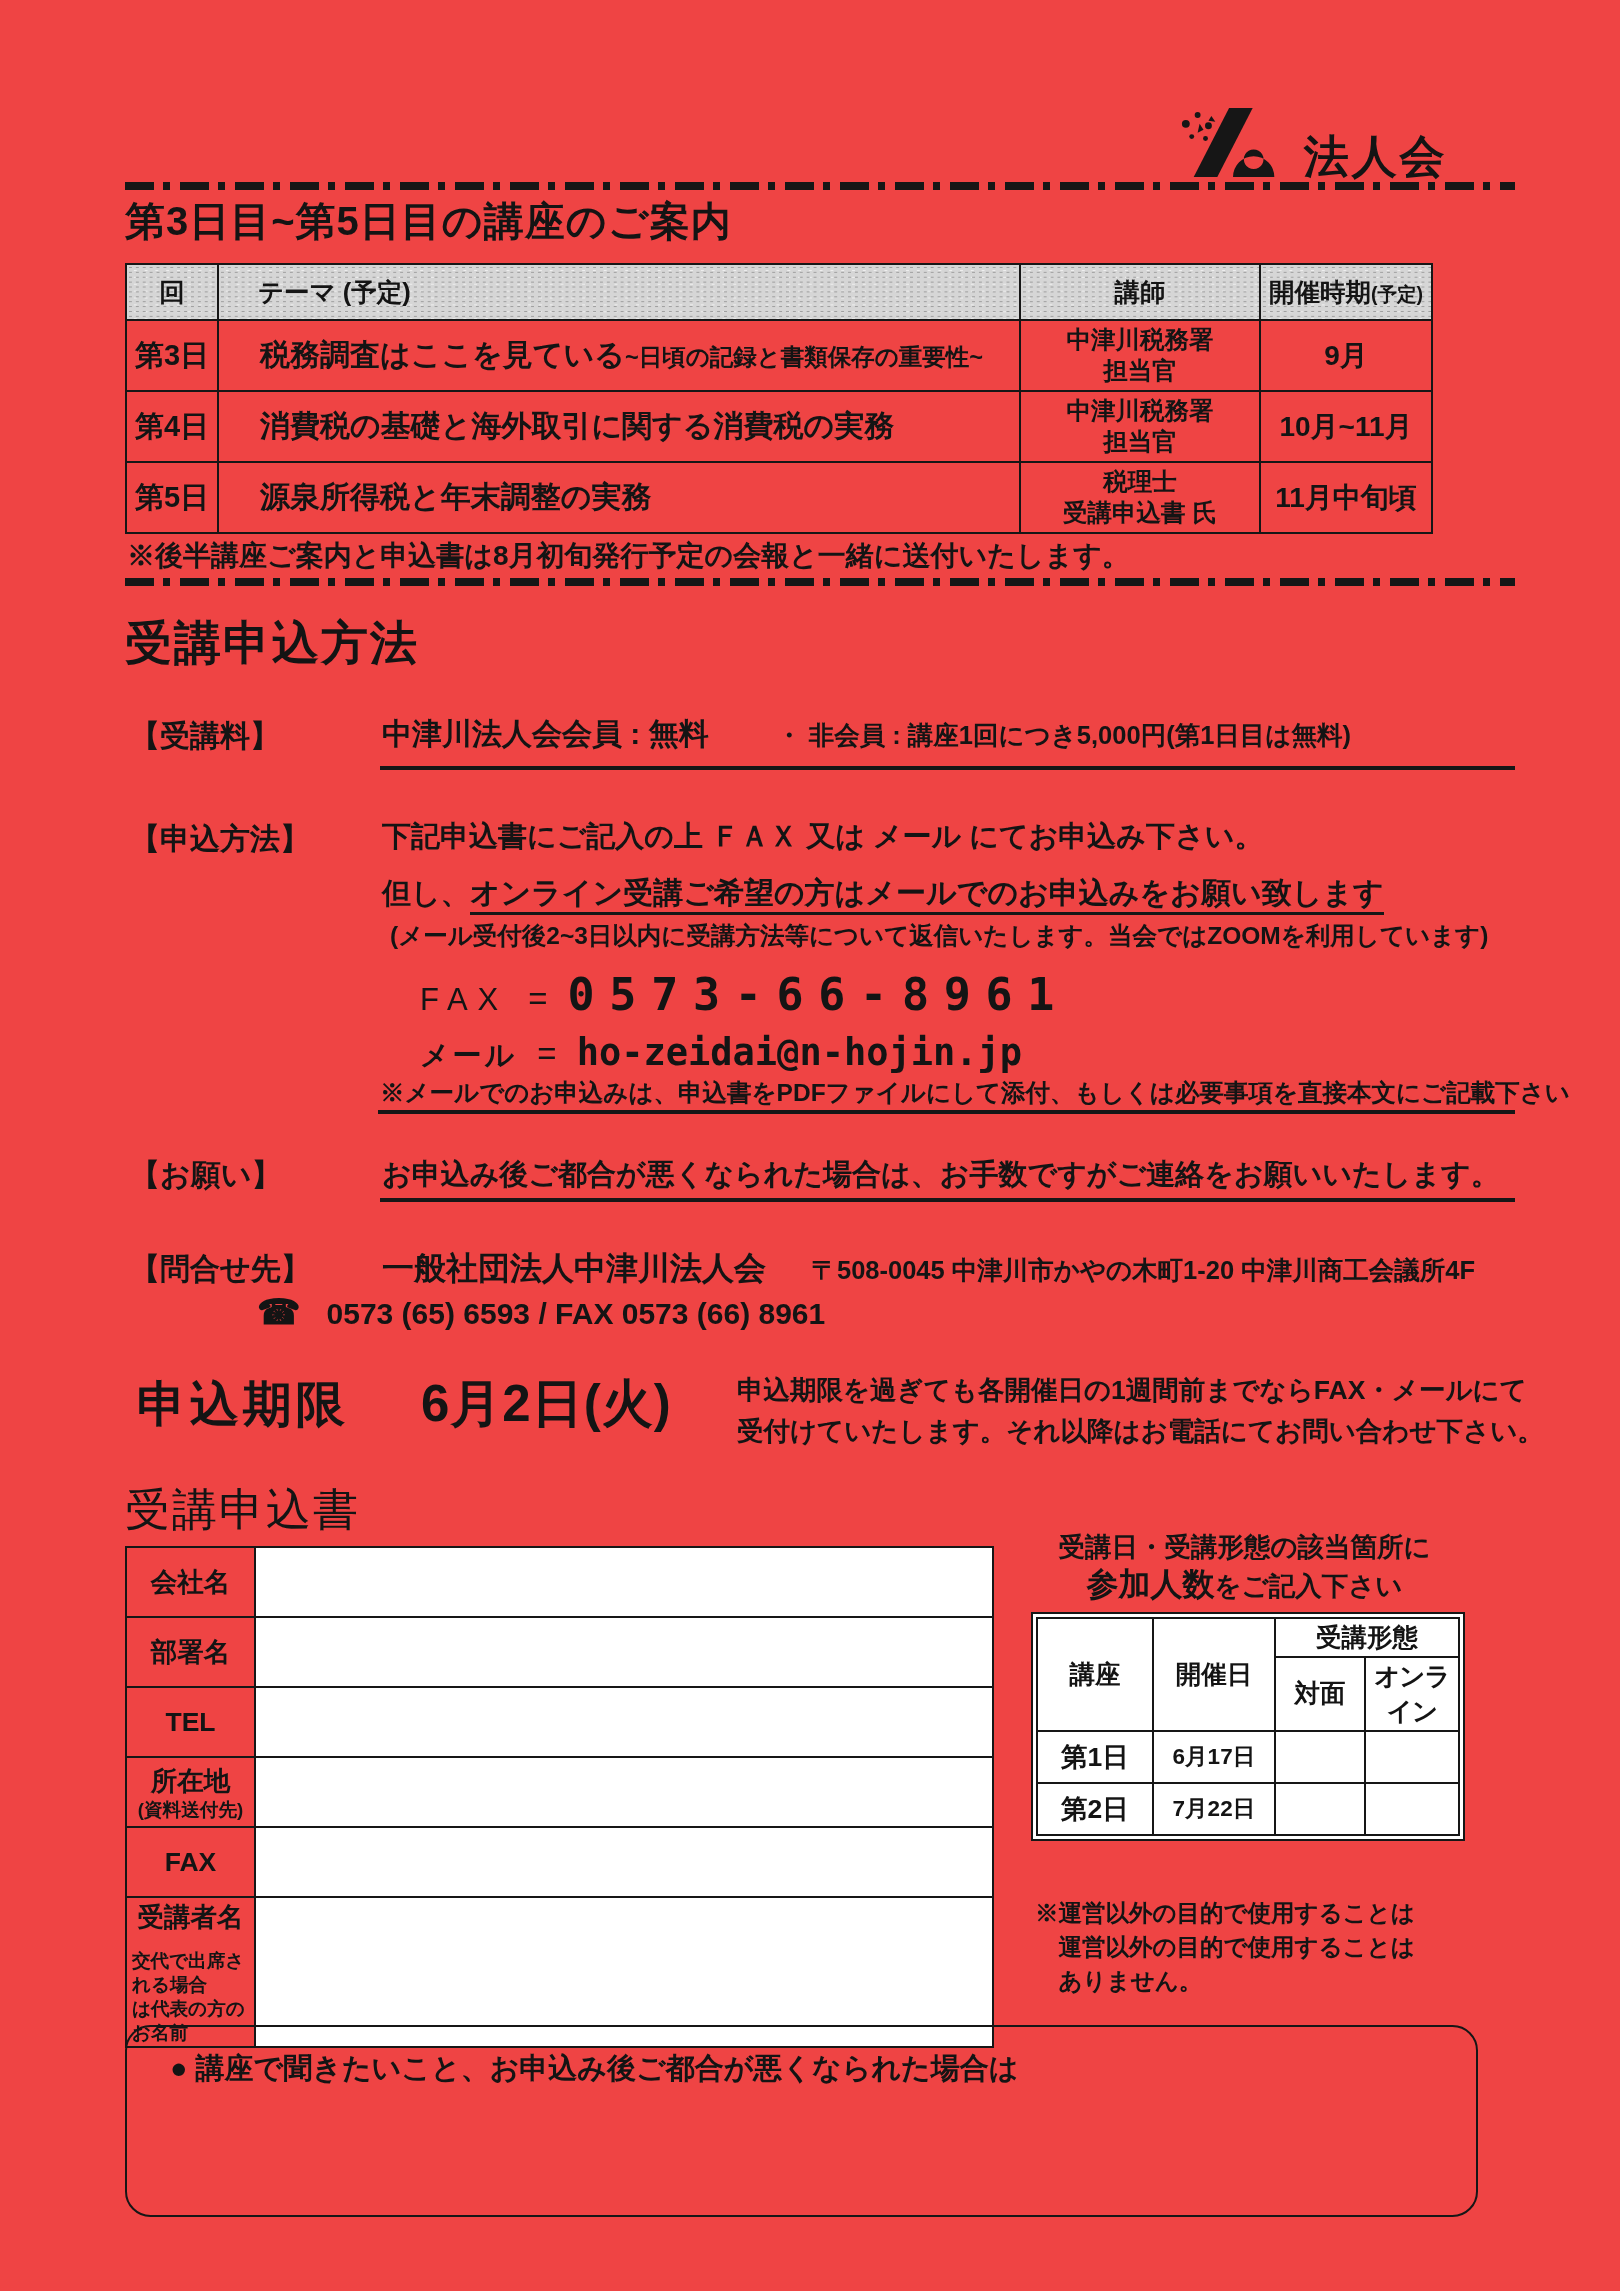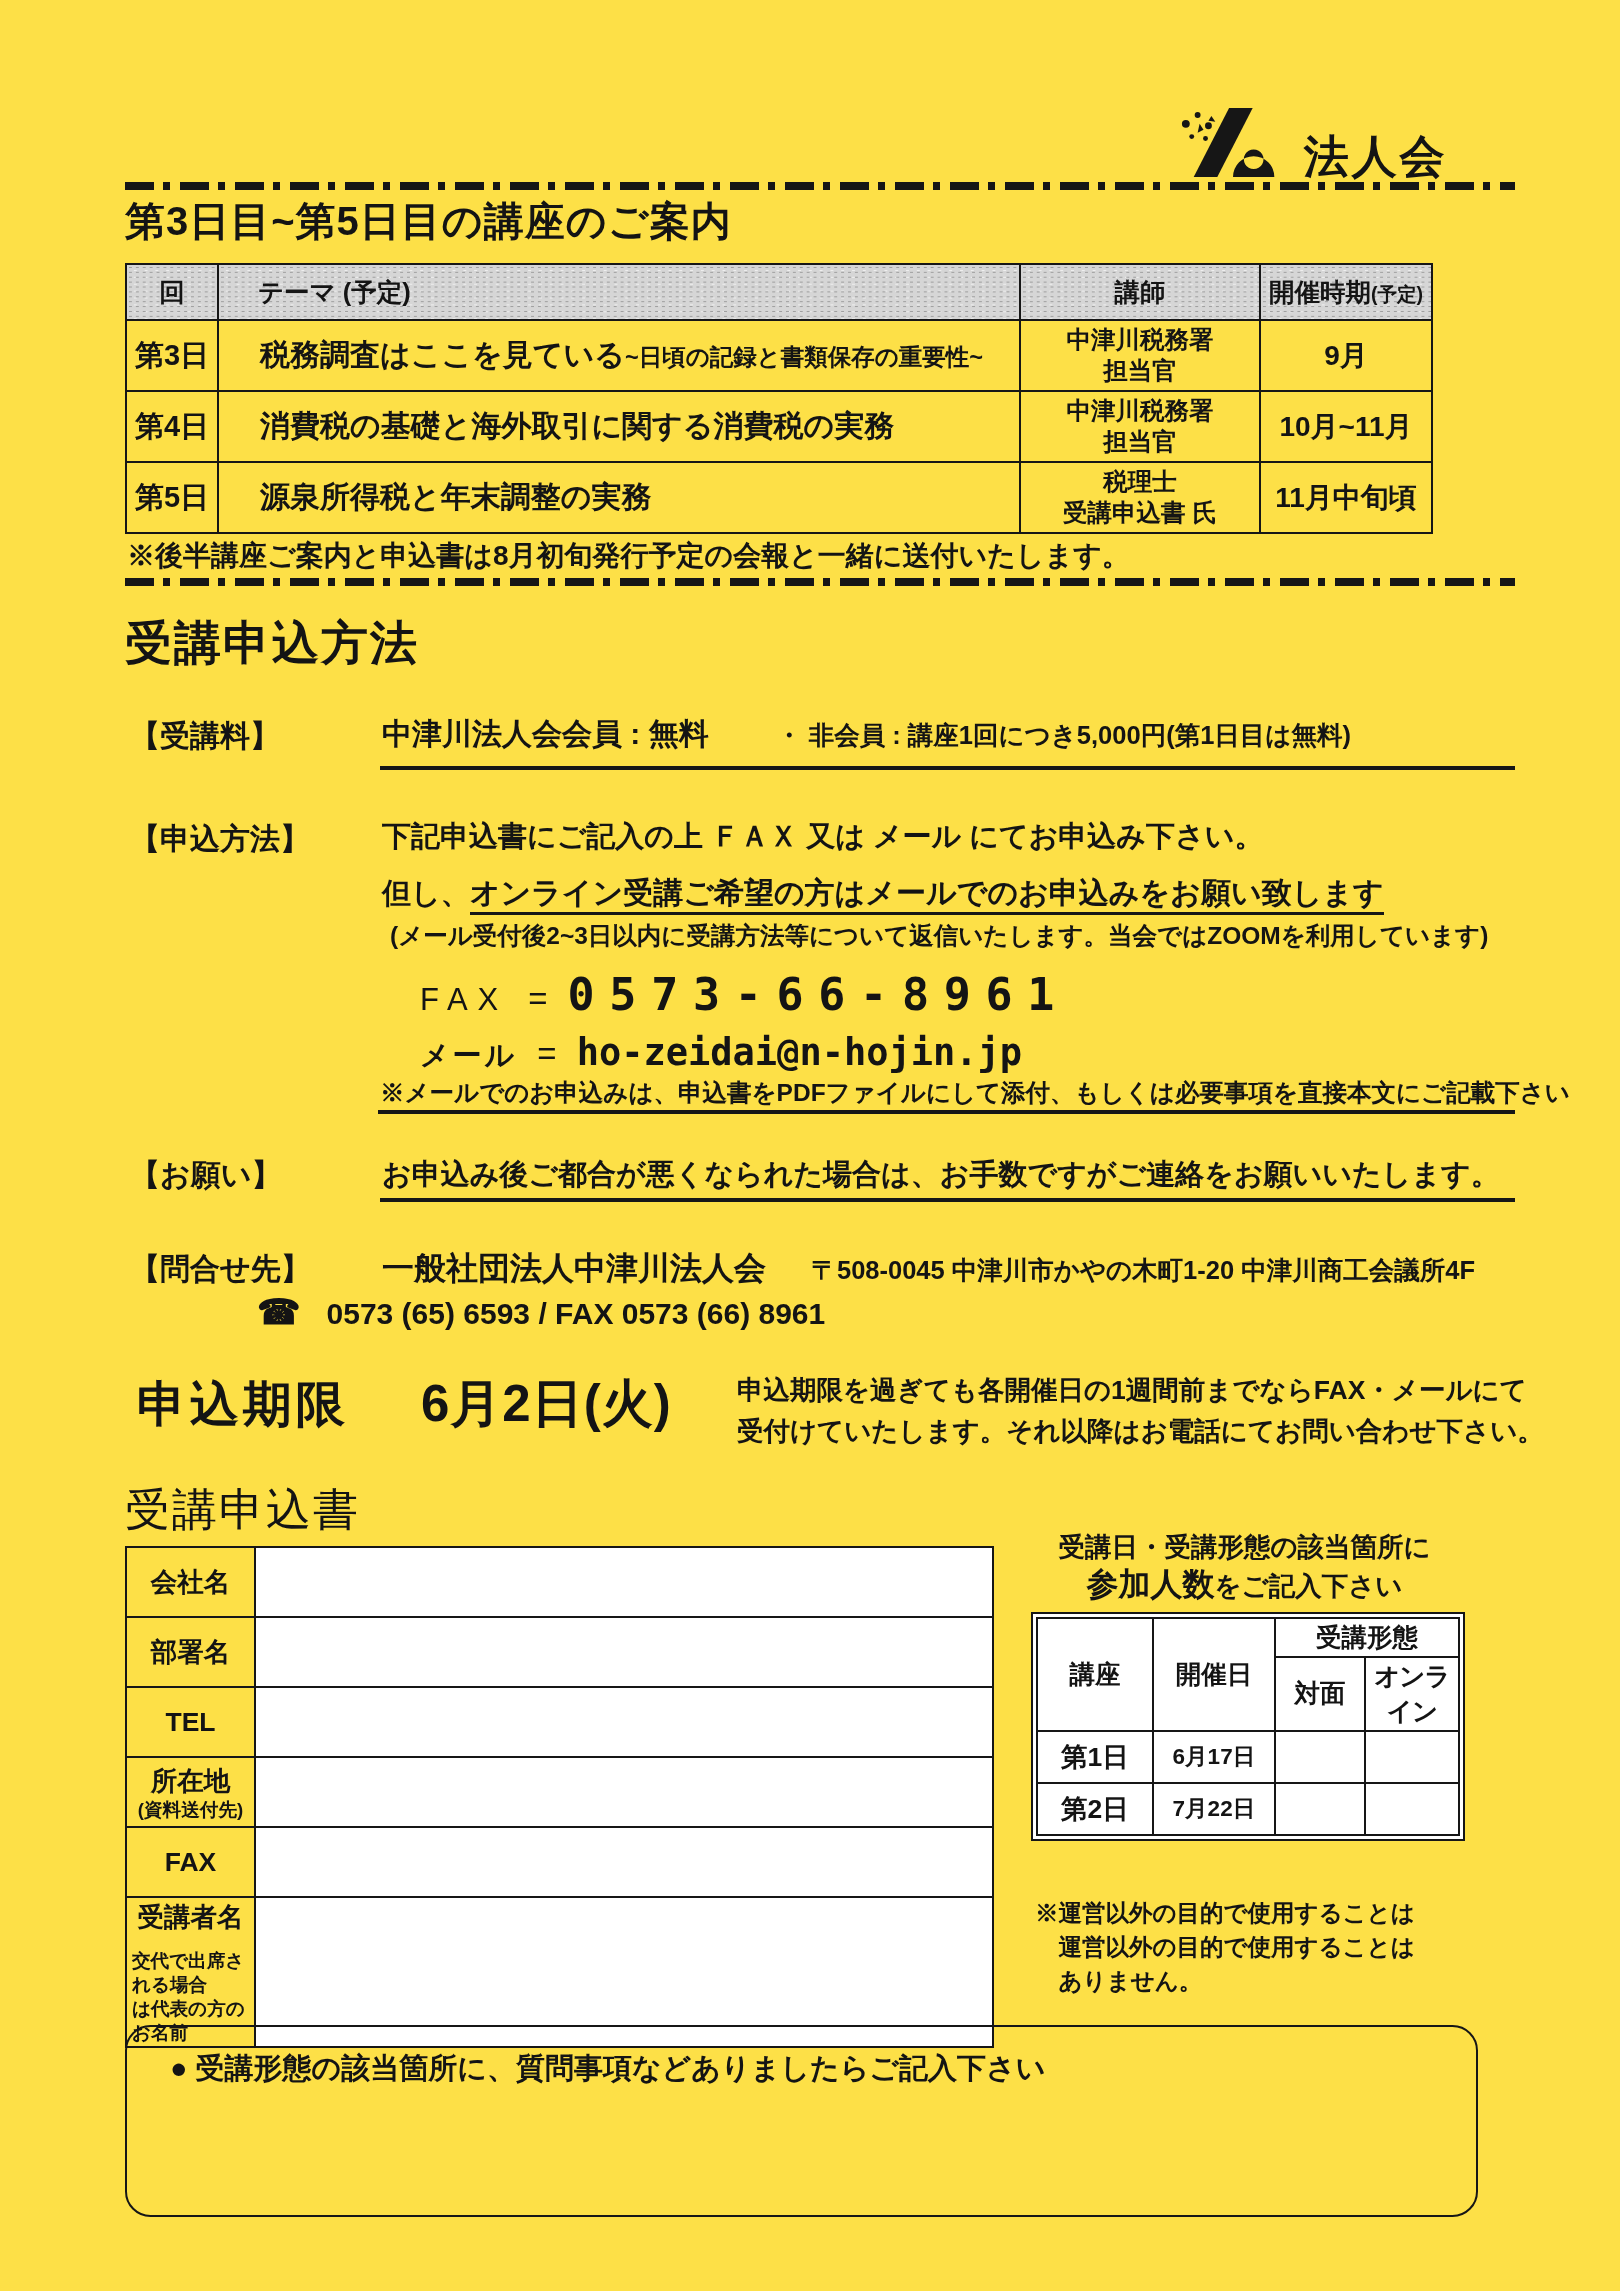--- a/index.html
+++ b/index.html
@@ -1,17 +1,17 @@
 <!DOCTYPE html>
 <html><head>
 <meta charset="utf-8">
 <style>
   html,body{margin:0;padding:0;background:#e8e8e8;}
   .page{
-    position:relative;width:1620px;height:2292px;background:#fde047;color:#141414;
+    position:relative;width:1620px;height:2292px;background:#ef4444;color:#141414;
     font-family:"Liberation Sans",sans-serif;overflow:hidden;margin:0 auto;
   }
   
   .logo{position:absolute;left:1176px;top:106px;display:flex;align-items:flex-end;gap:11.8px;}
   .logo-text{font-size:45px;font-weight:700;letter-spacing:2.9px;line-height:1;padding-bottom:3.9px;}
   
   .divider{position:absolute;left:125px;width:1390px;height:7.8px;
     background:repeating-linear-gradient(90deg,#161616 0 29px,transparent 29px 38px,#161616 38px 45px,transparent 45px 55px);}
   .d1{top:182px}.d2{top:578px}
   
@@ -311,17 +311,17 @@
     </table>
   </div>
 
   <div class="privacy">
     <div>※運営以外の目的で使用することは</div>
     <div class="indent">運営以外の目的で使用することは</div>
     <div class="indent">ありません。</div>
   </div>
 
   <div class="qbox">
-    <p class="qbox-text">● 受講形態の該当箇所に、質問事項などありましたらご記入下さい</p>
+    <p class="qbox-text">● 講座で聞きたいこと、お申込み後ご都合が悪くなられた場合は</p>
   </div>
 
 </div>
 
 
 </body></html>

